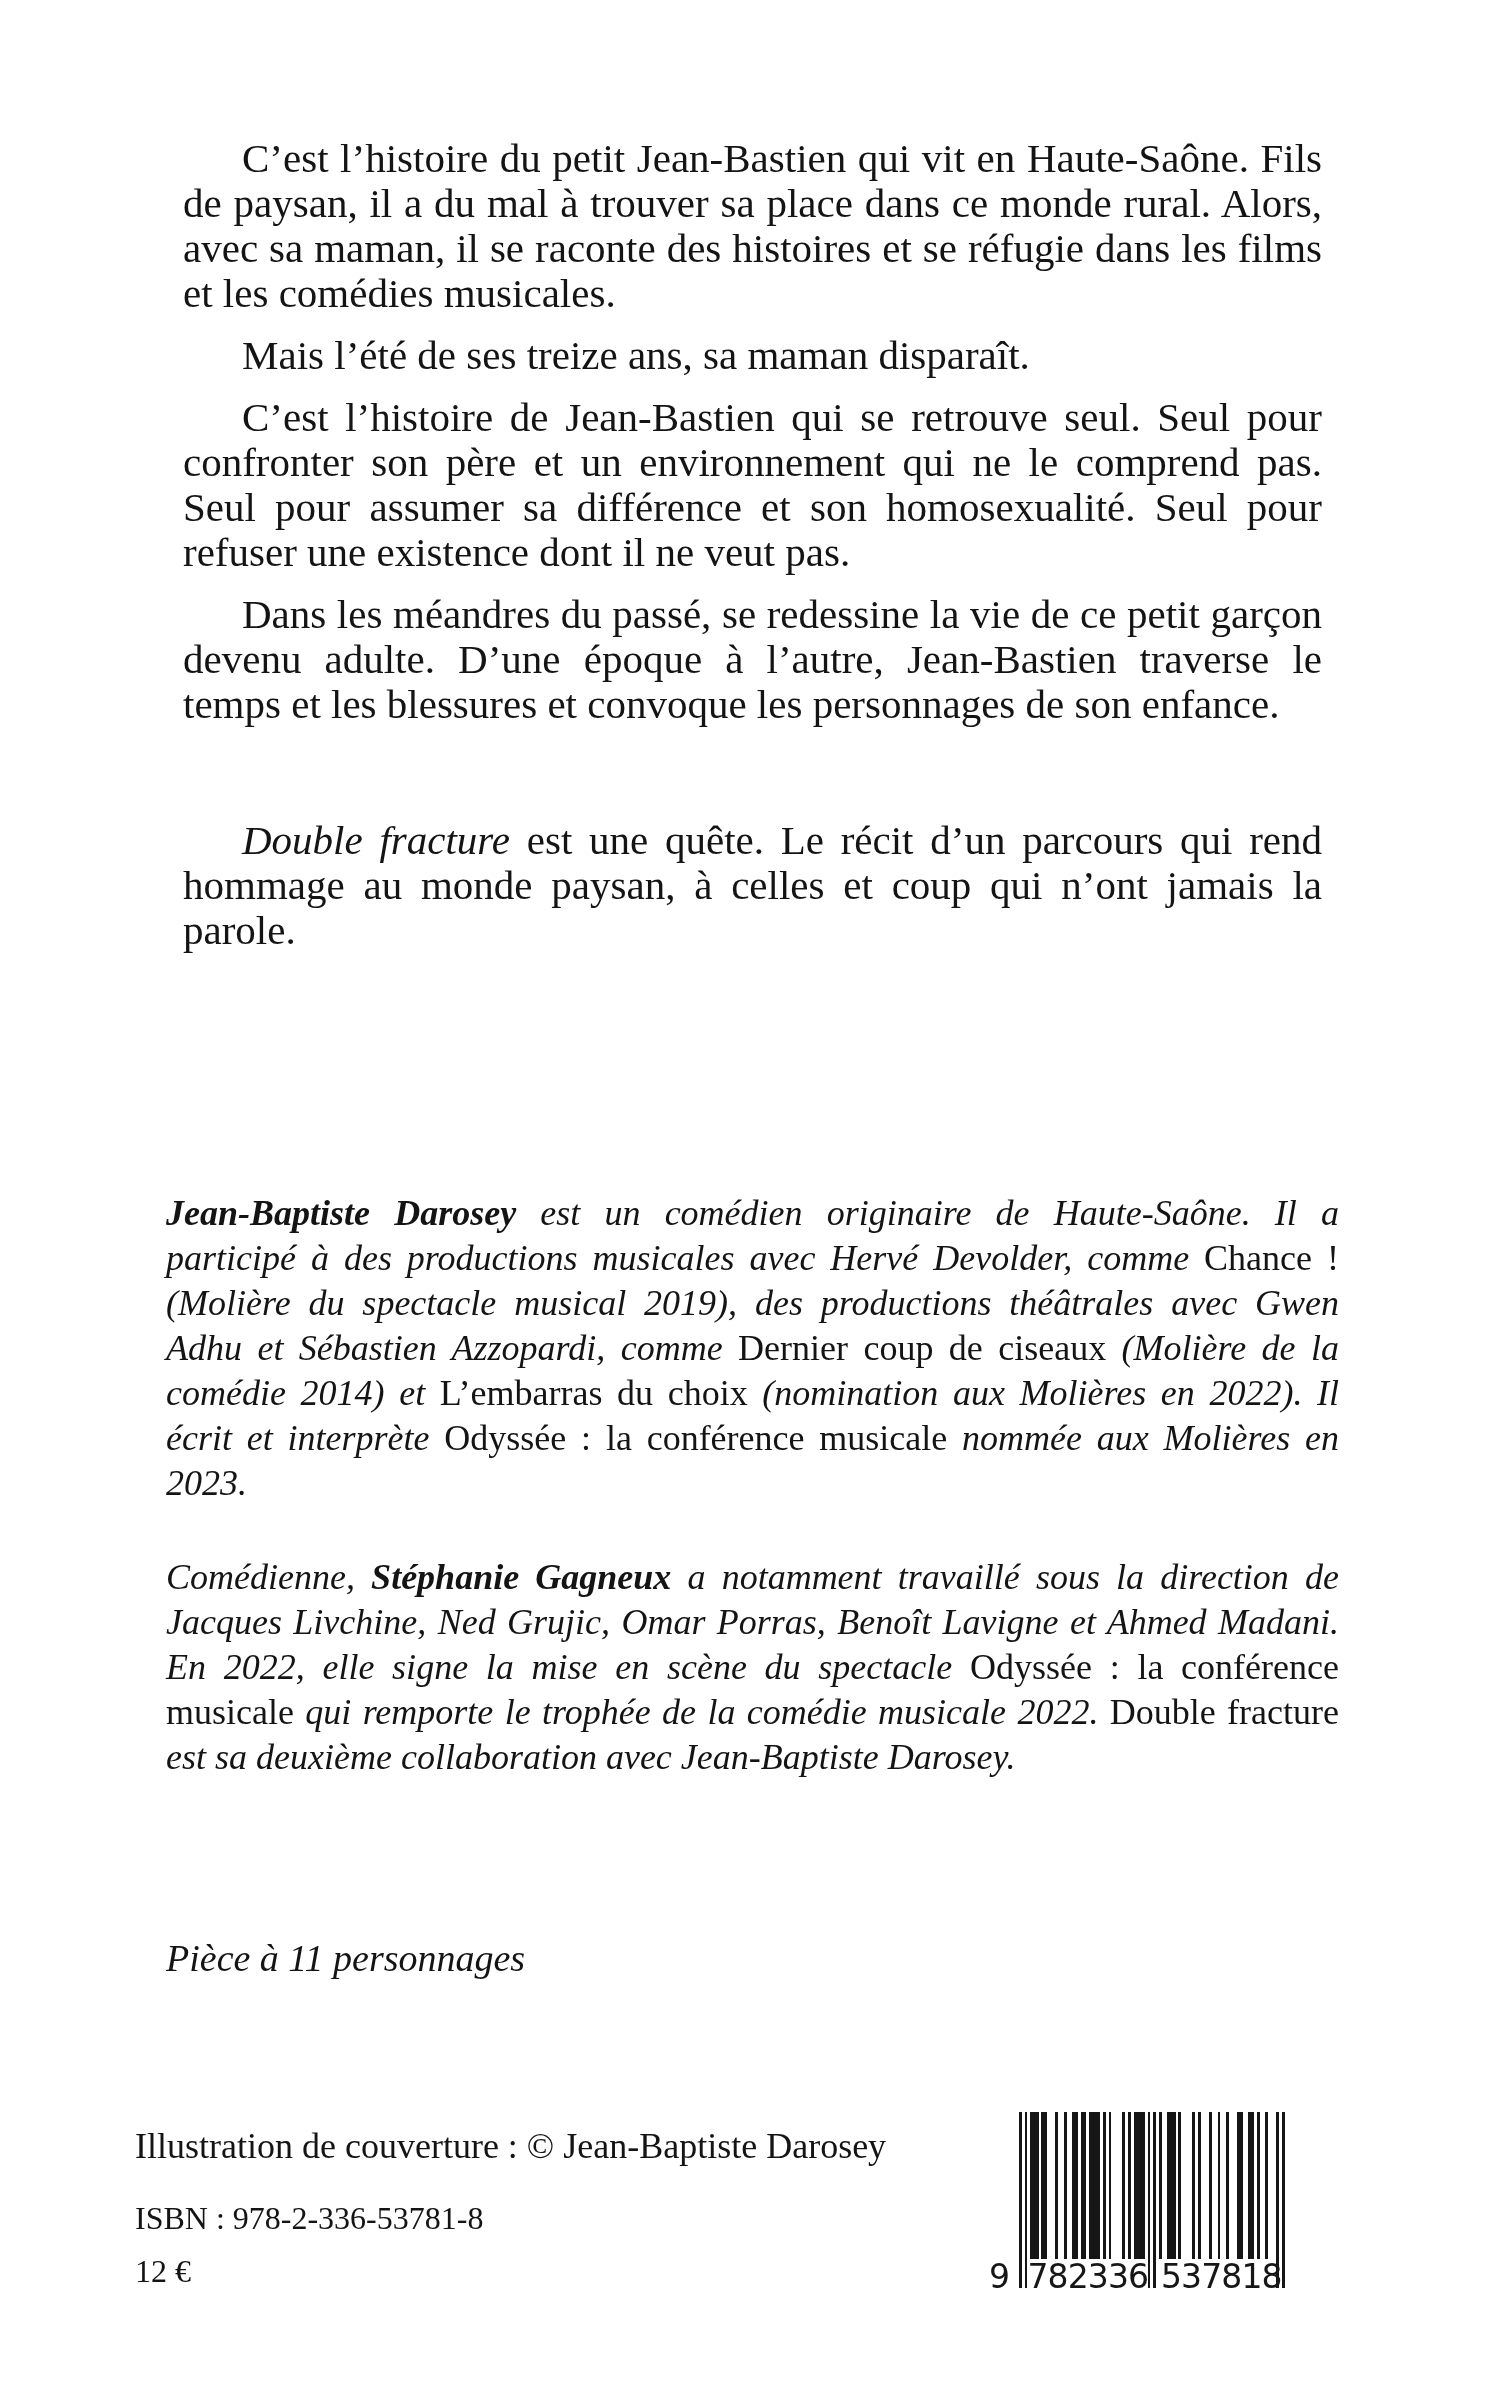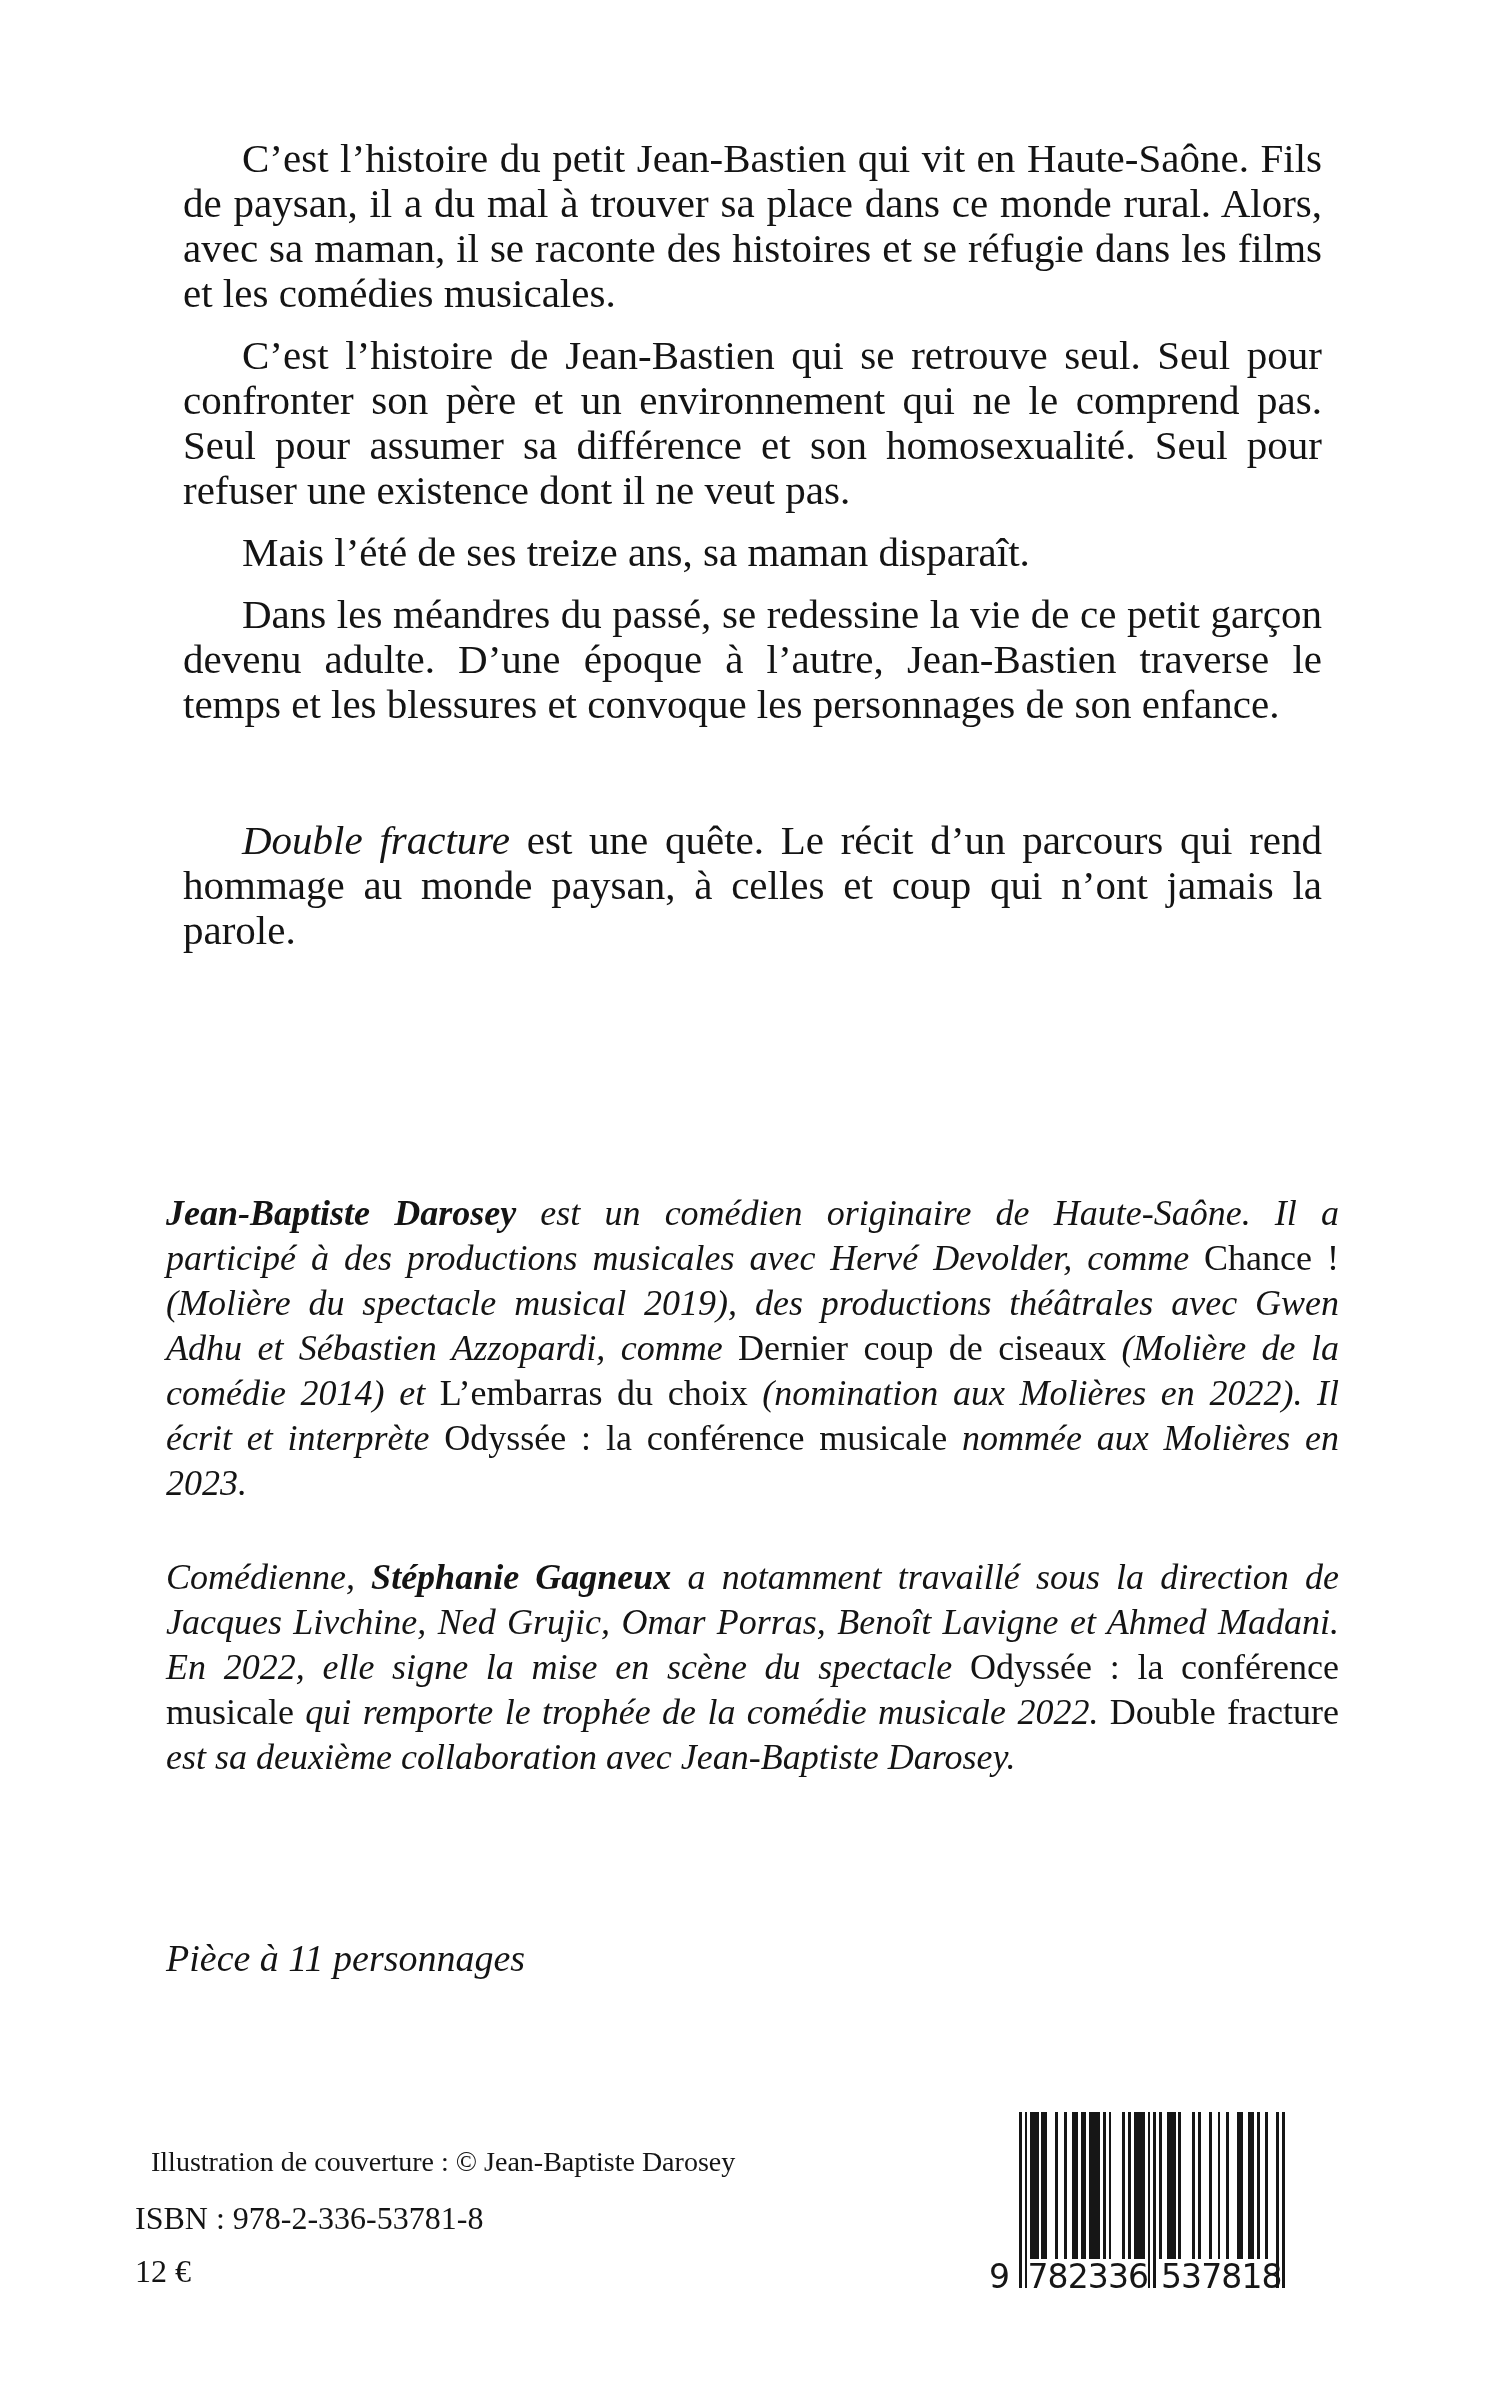--- a/index.html
+++ b/index.html
@@ -69,22 +69,22 @@
     font-style: italic;
     font-size: 38px;
     line-height: 45px;
   }
 
   
   .credit {
     position: absolute;
     left: 135px;
     top: 2129px;
-    margin: 16px;
-    font-size: 28px;
+    margin: 0;
+    font-size: 36px;
     line-height: 34px;
   }
   .isbn {
     position: absolute;
     left: 135px;
     top: 2199px;
     margin: 0;
     font-size: 32px;
     line-height: 38px;
   }
@@ -129,22 +129,22 @@
   .bc-digit.g1   { left: 8.5px;   width: 119px; text-align: left; }
   .bc-digit.g2   { left: 142px; width: 119px; text-align: right; }
 </style>
 </head>
 <body>
 
 <div class="page">
 
   <section class="synopsis">
     <p class="body-par"><span class="r-normal">C’est l’histoire du petit Jean-Bastien qui vit en Haute-Saône. Fils de paysan, il a du mal à trouver sa place dans ce monde rural. Alors, avec sa maman, il se raconte des histoires et se réfugie dans les films et les comédies musicales.</span></p>
+    <p class="body-par"><span class="r-normal">Mais l’été de ses treize ans, sa maman disparaît.</span></p>
     <p class="body-par"><span class="r-normal">C’est l’histoire de Jean-Bastien qui se retrouve seul. Seul pour confronter son père et un environnement qui ne le comprend pas. Seul pour assumer sa différence et son homosexualité. Seul pour refuser une existence dont il ne veut pas.</span></p>
-    <p class="body-par"><span class="r-normal">Mais l’été de ses treize ans, sa maman disparaît.</span></p>
     <p class="body-par"><span class="r-normal">Dans les méandres du passé, se redessine la vie de ce petit garçon devenu adulte. D’une époque à l’autre, Jean-Bastien traverse le temps et les blessures et convoque les personnages de son enfance.</span></p>
     <p class="body-par detached"><span class="r-italic">Double fracture</span><span class="r-normal"> est une quête. Le récit d’un parcours qui rend hommage au monde paysan, à celles et coup qui n’ont jamais la parole.</span></p>
   </section>
 
   <section class="bios">
     <p class="bio-par"><span class="r-bold-italic">Jean-Baptiste Darosey</span><span class="r-italic"> est un comédien originaire de Haute-Saône. Il a participé à des productions musicales avec Hervé Devolder, comme </span><span class="r-normal">Chance !</span><span class="r-italic"> (Molière du spectacle musical 2019), des productions théâtrales avec Gwen Adhu et Sébastien Azzopardi, comme </span><span class="r-normal">Dernier coup de ciseaux</span><span class="r-italic"> (Molière de la comédie 2014) et </span><span class="r-normal">L’embarras du choix</span><span class="r-italic"> (nomination aux Molières en 2022). Il écrit et interprète </span><span class="r-normal">Odyssée : la conférence musicale</span><span class="r-italic"> nommée aux Molières en 2023.</span></p>
     <p class="bio-par second"><span class="r-italic">Comédienne, </span><span class="r-bold-italic">Stéphanie Gagneux</span><span class="r-italic"> a notamment travaillé sous la direction de Jacques Livchine, Ned Grujic, Omar Porras, Benoît Lavigne et Ahmed Madani. En 2022, elle signe la mise en scène du spectacle </span><span class="r-normal">Odyssée : la conférence musicale</span><span class="r-italic"> qui remporte le trophée de la comédie musicale 2022. </span><span class="r-normal">Double fracture</span><span class="r-italic"> est sa deuxième collaboration avec Jean-Baptiste Darosey.</span></p>
   </section>
 
   <p class="cast-note">Pièce à 11 personnages</p>

